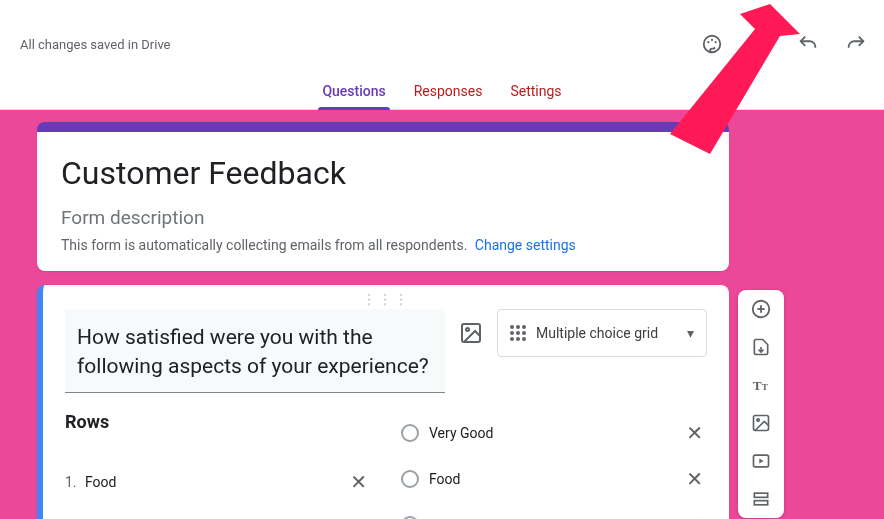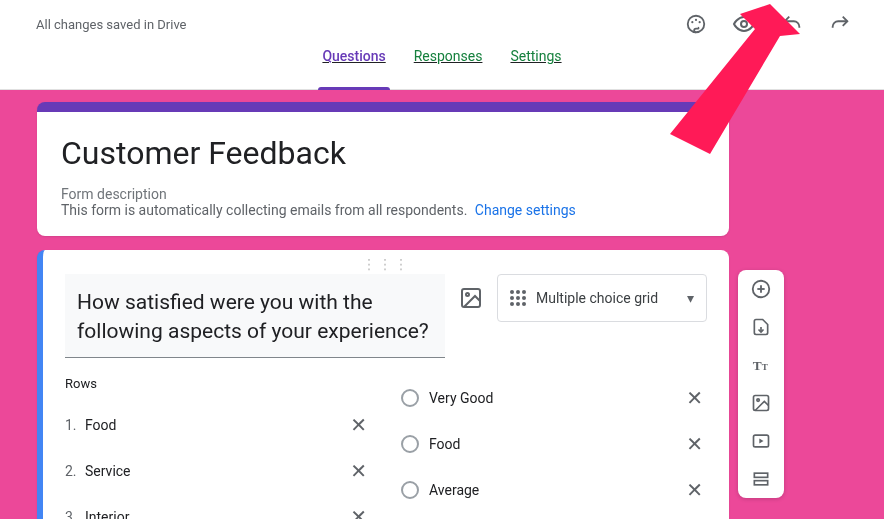--- a/index.html
+++ b/index.html
@@ -10,40 +10,41 @@
     background: #fff;
     width: 884px;
     height: 519px;
     overflow: hidden;
     position: relative;
   }
   .topbar {
     display: flex;
     align-items: center;
     height: 48px;
-    padding: 0 32px;
+    padding: 0 16px;
+    margin-top: 20px;
   }
   .save-status { color: #5f6368; font-size: 13px; margin-left: 4px; }
   .spacer { flex: 1; }
   .top-actions { display: flex; gap: 24px; align-items: center; }
   .icon-btn {
     width: 24px; height: 24px;
     display: flex; align-items: center; justify-content: center;
     cursor: pointer; color: #5f6368;
   }
   .tabs {
     display: flex; justify-content: center; gap: 28px;
     border-bottom: 1px solid #e0e0e0;
     height: 42px;
-    text-decoration: underline;
+    align-items: flex-end;
   }
   .tab {
     padding-bottom: 10px;
     font-size: 14px;
-    color: #15803d;
+    color: #b91c1c;
     cursor: pointer;
     position: relative;
   }
   .tab.active {
     color: #673ab7;
     font-weight: 500;
   }
   .tab.active::after {
     content: '';
     position: absolute;
@@ -69,22 +70,22 @@
     box-shadow: 0 1px 2px rgba(0,0,0,0.1);
   }
   .form-title {
     font-size: 32px;
     font-weight: 400;
     color: #202124;
     margin-bottom: 14px;
   }
   .form-desc {
     color: #70757a;
-    font-size: 14px;
-    margin-bottom: 0;
+    font-size: 19px;
+    margin-bottom: 8px;
   }
   .notice {
     font-size: 14px;
     color: #5f6368;
   }
   .notice a { color: #1a73e8; text-decoration: none; margin-left: 4px;}
   .question-card {
     background: #fff;
     border-radius: 8px;
     margin-top: 14px;
@@ -138,21 +139,21 @@
   .type-select .arrow { margin-left: auto; color: #5f6368; }
   .grid-icon {
     display: grid;
     grid-template-columns: repeat(3, 4px);
     grid-template-rows: repeat(3, 4px);
     gap: 2px;
   }
   .grid-icon span { background: #5f6368; border-radius: 50%; }
   .rc-wrap { display: flex; gap: 30px; margin-top: 18px; }
   .rc-col { flex: 1; }
-  .rc-head { font-size: 13px; font-weight: 400; color: #202124; margin-bottom: 12px; }
+  .rc-head { font-size: 18px; font-weight: 700; color: #202124; margin-bottom: 28px; }
   .rc-row {
     display: flex; align-items: center;
     height: 46px;
     border-bottom: 1px solid transparent;
   }
   .rc-num { color: #5f6368; width: 20px; }
   .rc-radio {
     width: 18px; height: 18px; border: 2px solid #9aa0a6; border-radius: 50%;
     margin-right: 10px;
   }

